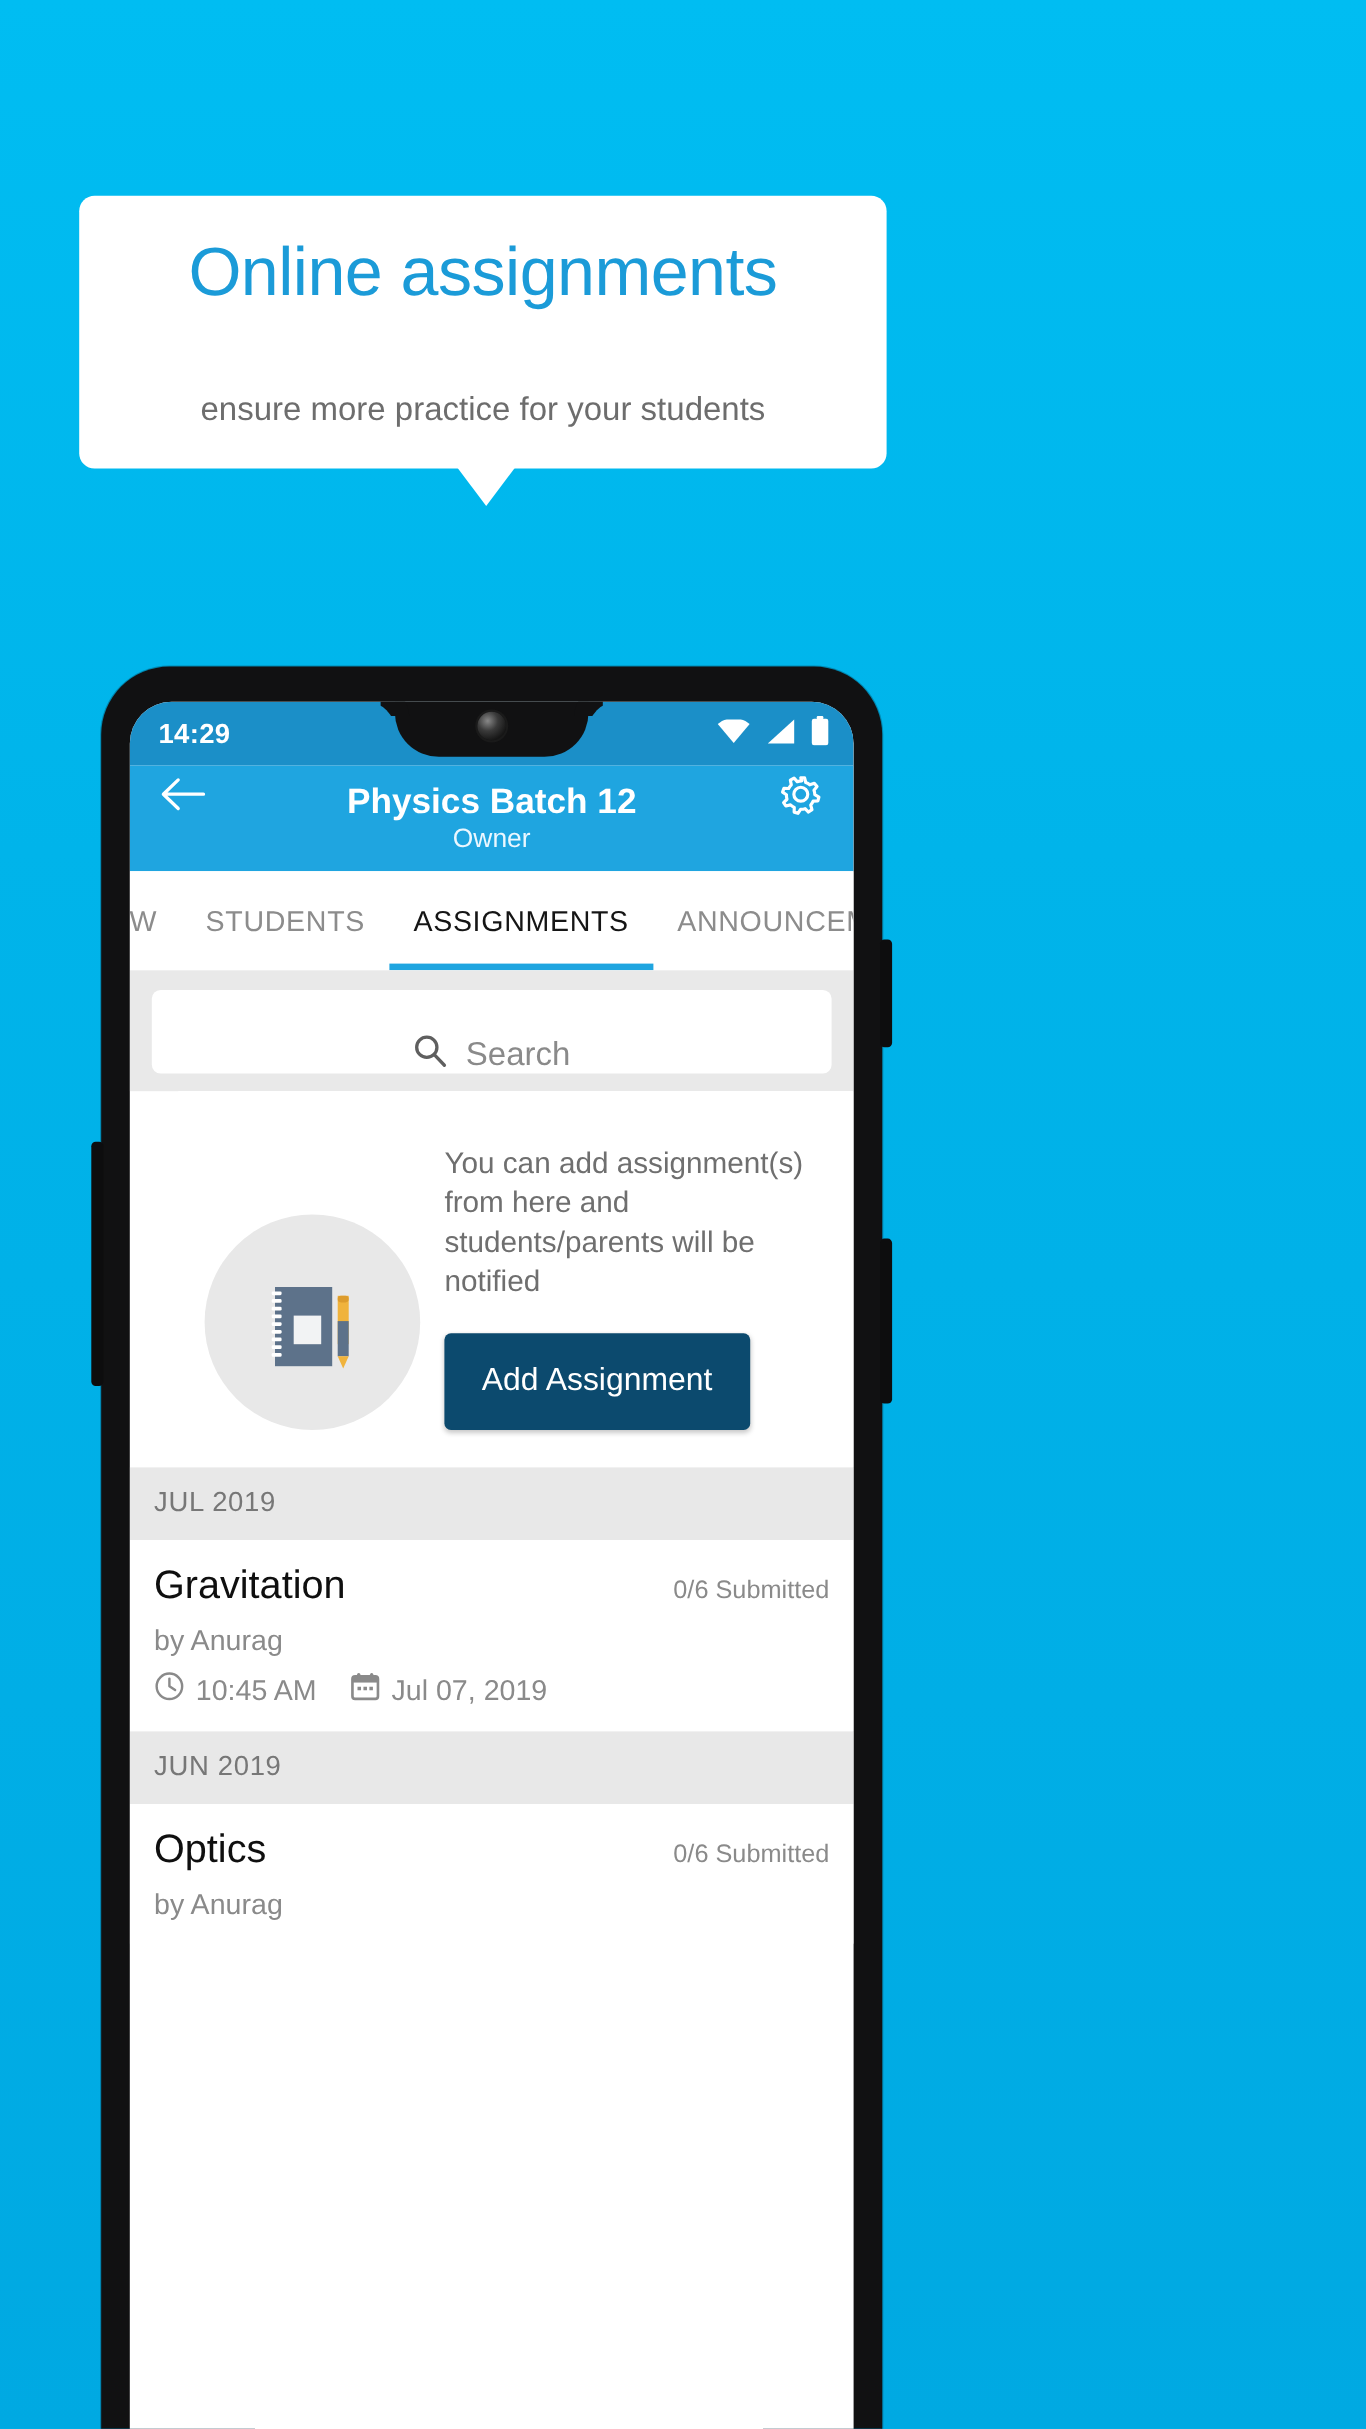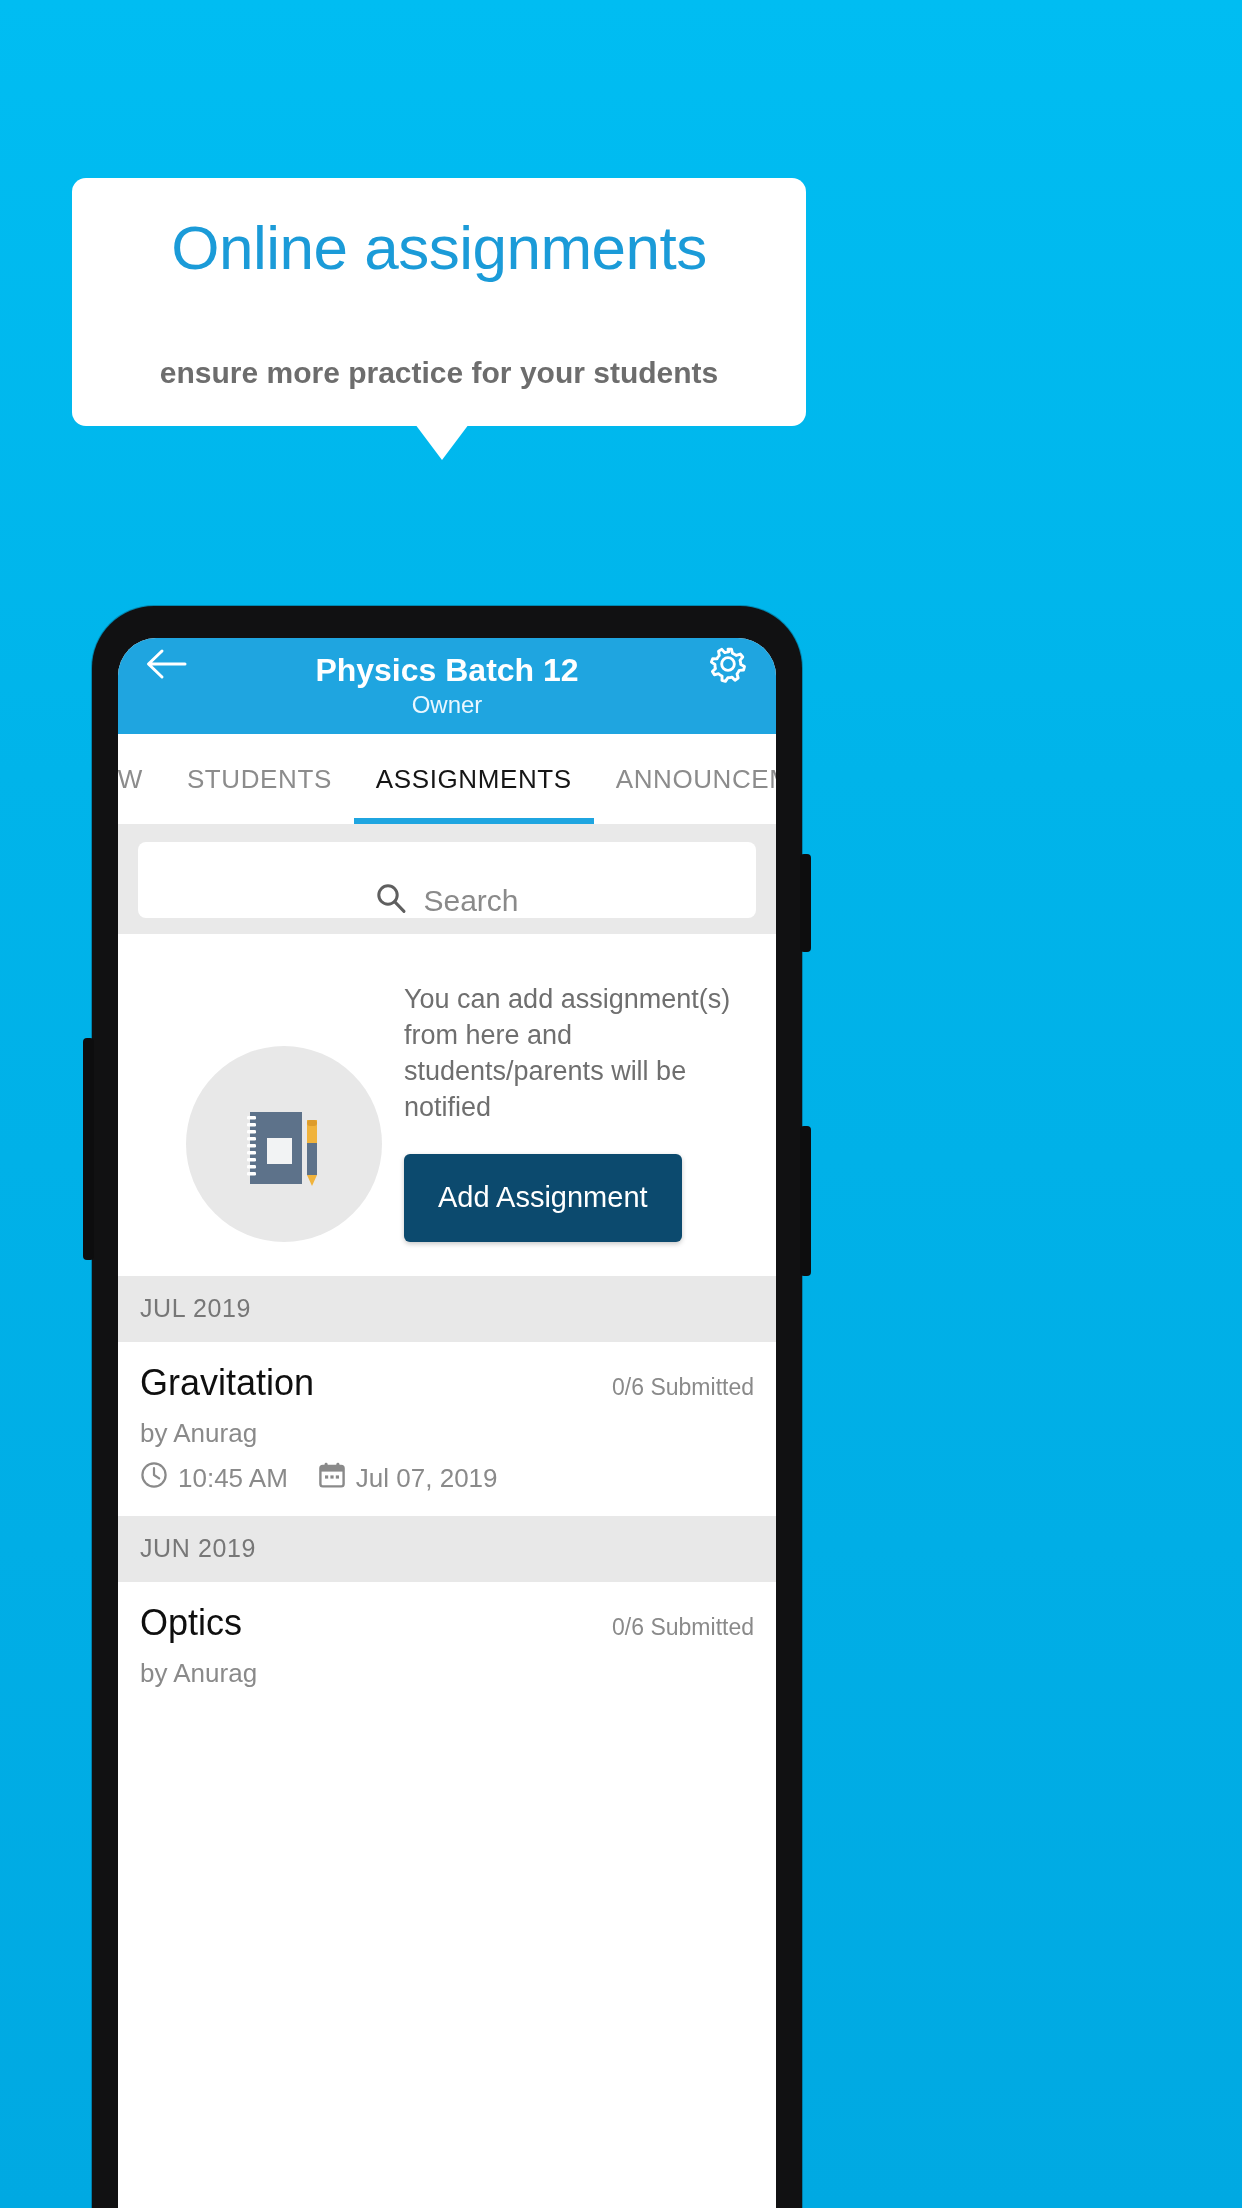--- a/index.html
+++ b/index.html
@@ -34,21 +34,21 @@
     font-size: 62px;
     color: #1b9bd8;
     font-weight: 400;
     letter-spacing: -0.5px;
     line-height: 1.1;
   }
   #banner-sub {
     margin-top: 39px;
     font-size: 30px;
     color: #6d6d6d;
-    font-weight: 700;
+    font-weight: 400;
   }
   #banner-tail {
     position: absolute;
     left: 415px; top: 424px;
     width: 0; height: 0;
     border-left: 27px solid transparent;
     border-right: 27px solid transparent;
     border-top: 36px solid #ffffff;
   }
 
@@ -292,20 +292,44 @@
 </div>
 <div id="banner-tail"></div>
 
 <div id="phone">
   <div class="side-btn" id="btn-right-1"></div>
   <div class="side-btn" id="btn-right-2"></div>
   <div class="side-btn" id="btn-left-1"></div>
 
   <div id="screen">
 
+    <div id="statusbar">
+      <div id="status-time">14:29</div>
+      <div id="notch">
+        <div id="camera"></div>
+      </div>
+      <div id="status-icons">
+        <span class="st-ico">
+          <svg width="30" height="22" viewBox="0 0 30 22">
+              <path d="M15 21.5 L0.5 4.2 A22 22 0 0 1 29.5 4.2 Z" fill="#ffffff"></path>
+            </svg>
+        </span>
+        <span class="st-ico">
+          <svg width="27" height="24" viewBox="0 0 27 24">
+              <path d="M26 1 L26 23 L2 23 Z" fill="#ffffff"></path>
+            </svg>
+        </span>
+        <span class="st-ico">
+          <svg width="17" height="27" viewBox="0 0 17 27">
+            <rect x="5.5" y="0" width="6" height="3" rx="1" fill="#ffffff"></rect>
+            <rect x="1" y="2.5" width="15" height="24" rx="2" fill="#ffffff"></rect>
+          </svg>
+        </span>
+      </div>
+    </div>
 
     <div id="appbar">
       <div id="back-btn">
         <svg width="42" height="34" viewBox="0 0 42 34">
           <path d="M40 17 H4 M17 4 L3.5 17 L17 30" stroke="#ffffff" stroke-width="3" fill="none" stroke-linecap="round" stroke-linejoin="round"></path>
         </svg>
       </div>
       <div id="appbar-titles">
         <div id="appbar-title">Physics Batch 12</div>
         <div id="appbar-subtitle">Owner</div>

